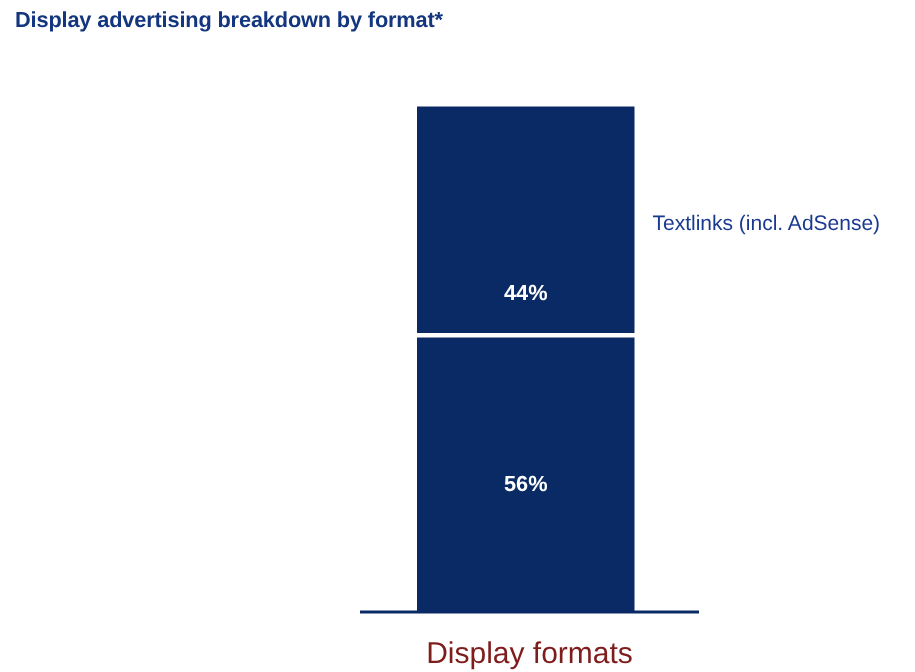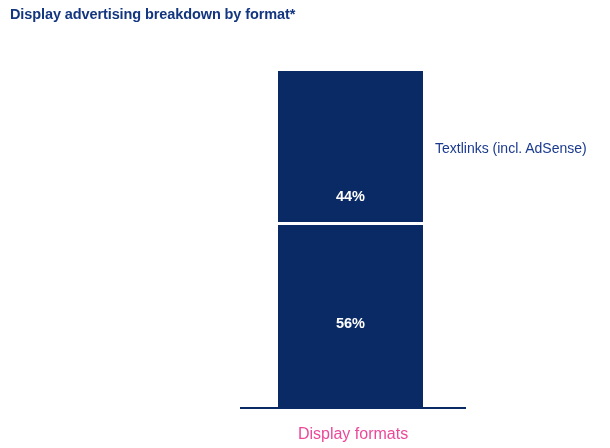--- a/index.html
+++ b/index.html
@@ -108,22 +108,22 @@
     width: 226px;
     height: 2px;
     background: #0a2a66;
   }
   .axis-category-label {
     position: absolute;
     left: 240px;
     top: 425px;
     width: 226px;
     text-align: center;
-    color: #ec4899;
-    font-size: 16px;
+    color: #7f1d1d;
+    font-size: 20px;
     white-space: nowrap;
     font-family: "Liberation Sans", sans-serif;
   }
 </style>
 </head>
 <body>
 
 <div id="chart-root">
 
   <div class="chart-title">Display advertising breakdown by format*</div>

